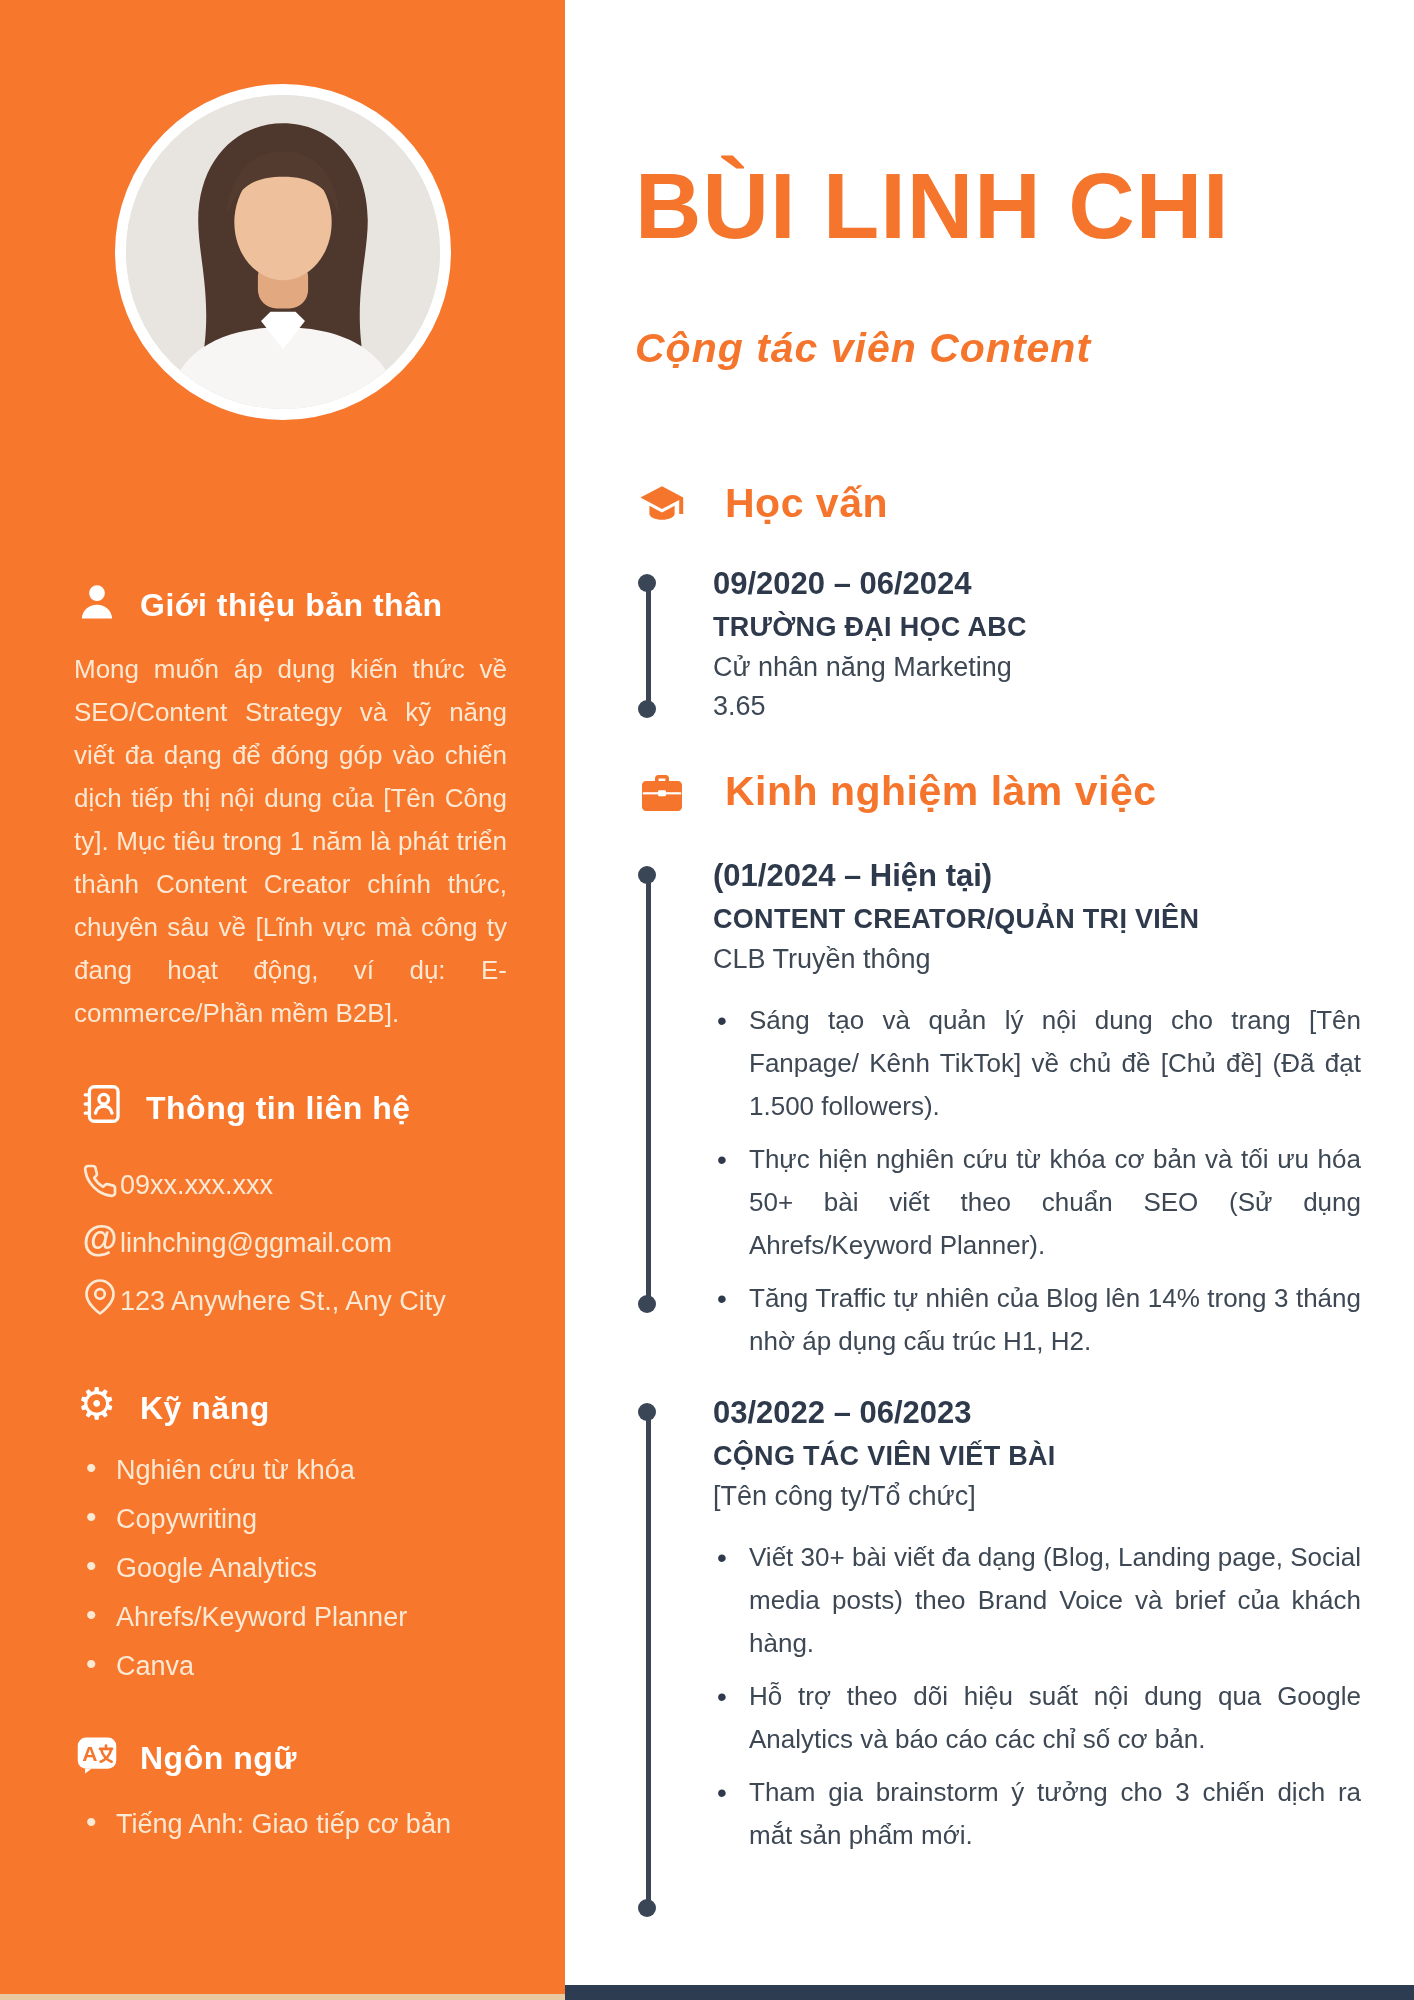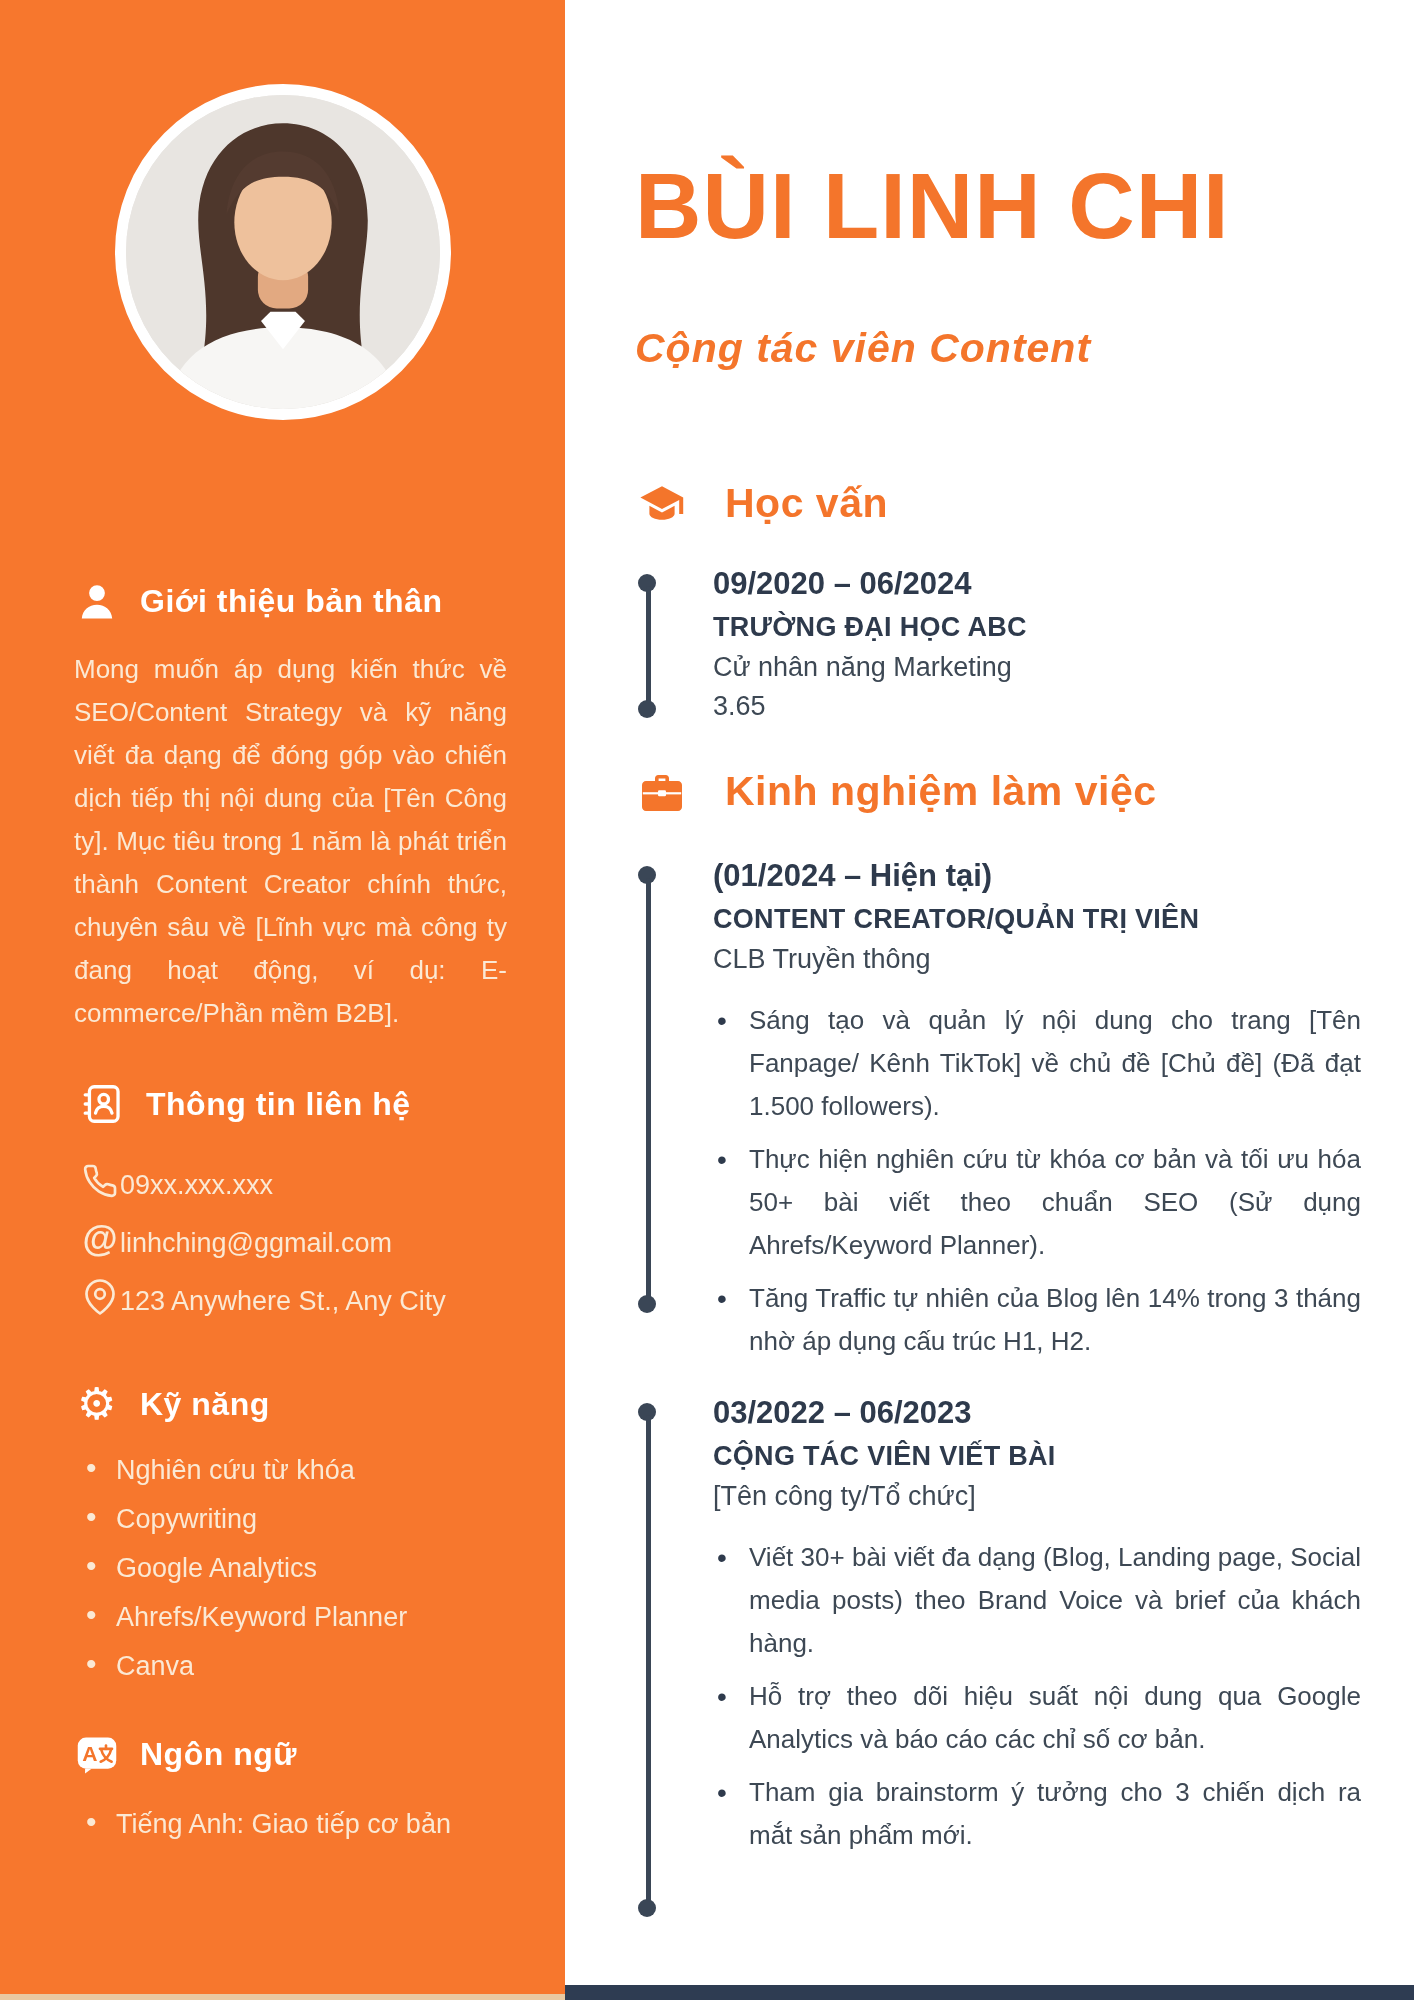--- a/index.html
+++ b/index.html
@@ -14,21 +14,21 @@
     position:absolute; left:0; top:0; width:565px; height:2000px;
     background:#F7772D; color:#FBE9D4;
   }
   .photo-ring {
     width:336px; height:336px; margin:84px auto 0; border-radius:50%;
     border:11px solid #ffffff; overflow:hidden; background:#e8e5e1;
   }
   .photo-ring svg { display:block; width:100%; height:100%; }
   .sb-inner { padding:0 58px 0 74px; }
   .sb-head {
-    display:flex; align-items:center; gap:20px;
+    display:flex; align-items:flex-end; gap:20px;
     color:#ffffff; font-weight:bold; font-size:32px; letter-spacing:.5px;
   }
   .sb-head .ic { width:46px; height:46px; flex:0 0 auto; display:flex; align-items:center; justify-content:center; }
   .sb-head .ic svg { width:44px; height:44px; }
   .about { margin-top:158px; }
   .about p {
     margin-top:24px; font-size:26px; line-height:43px; text-align:justify;
     color:#FBE9D4;
   }
   .contact { margin-top:46px;margin-left:6px; }

